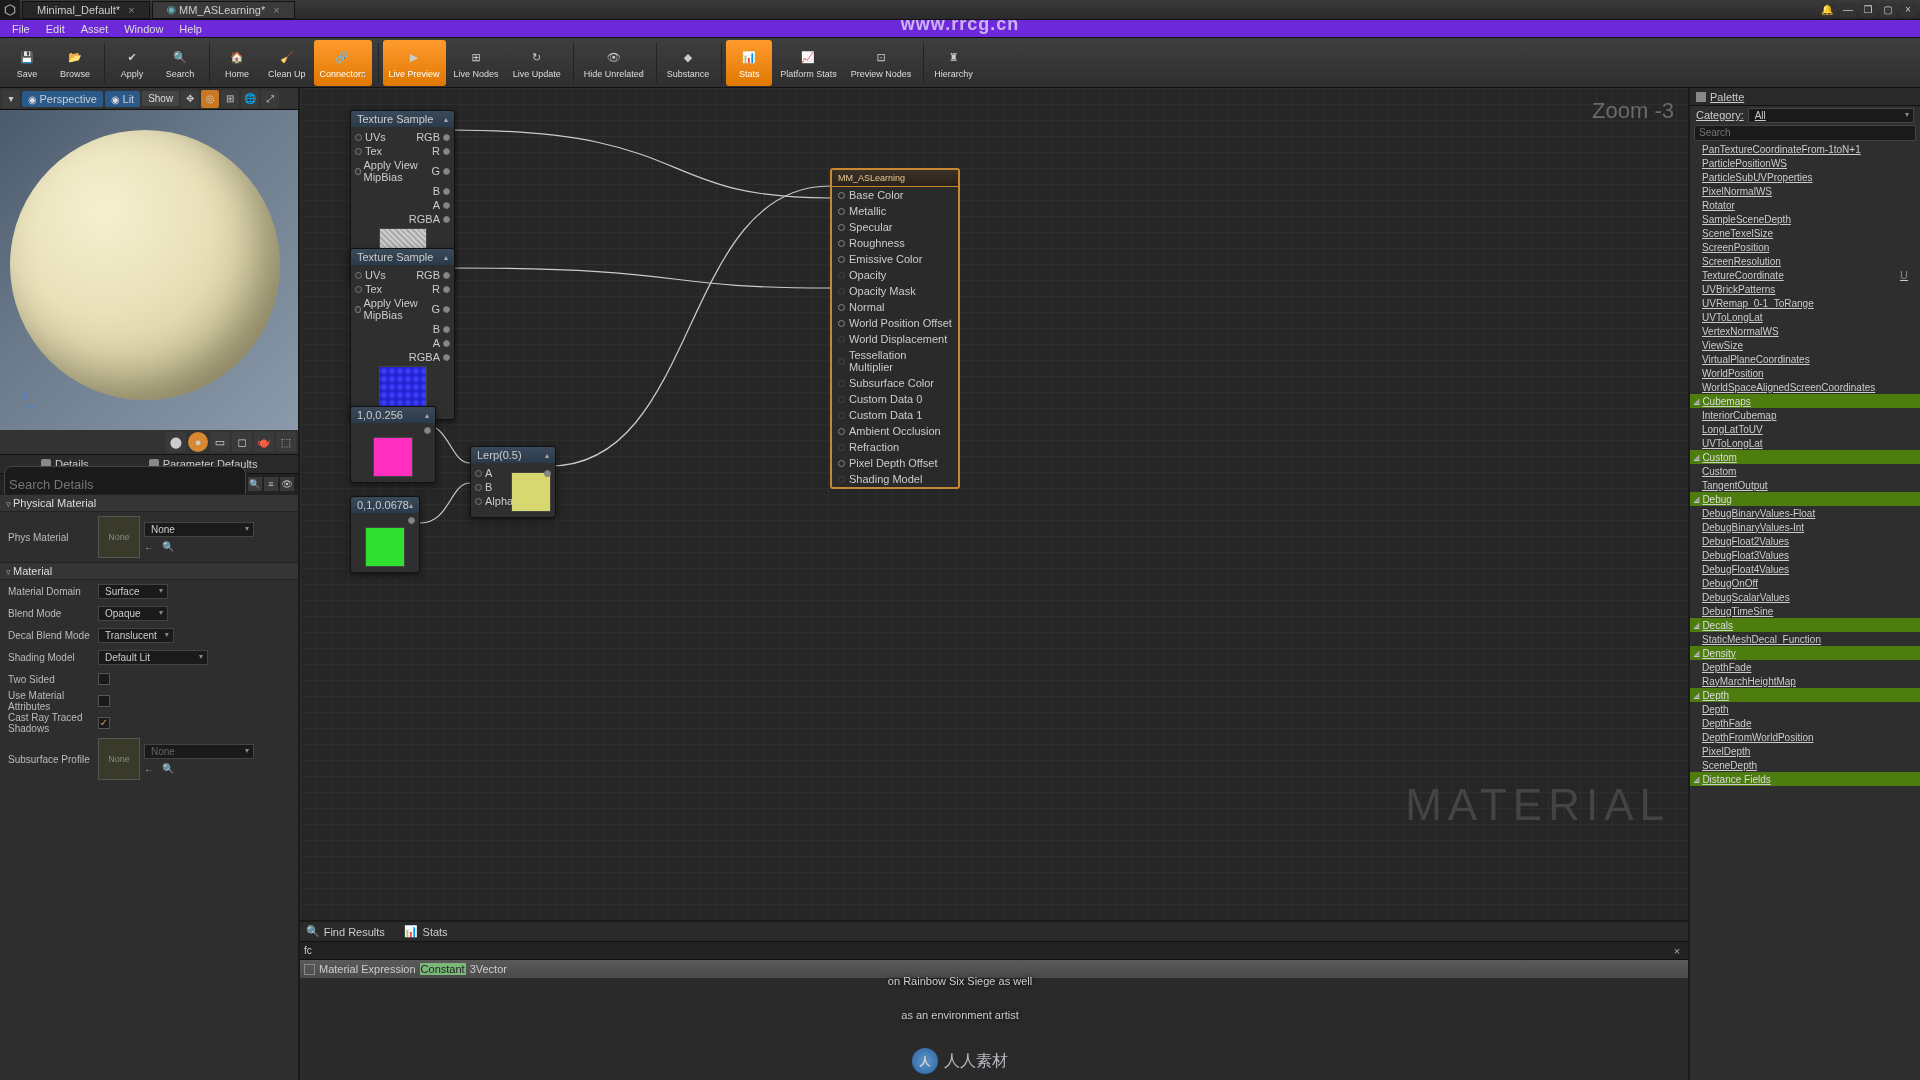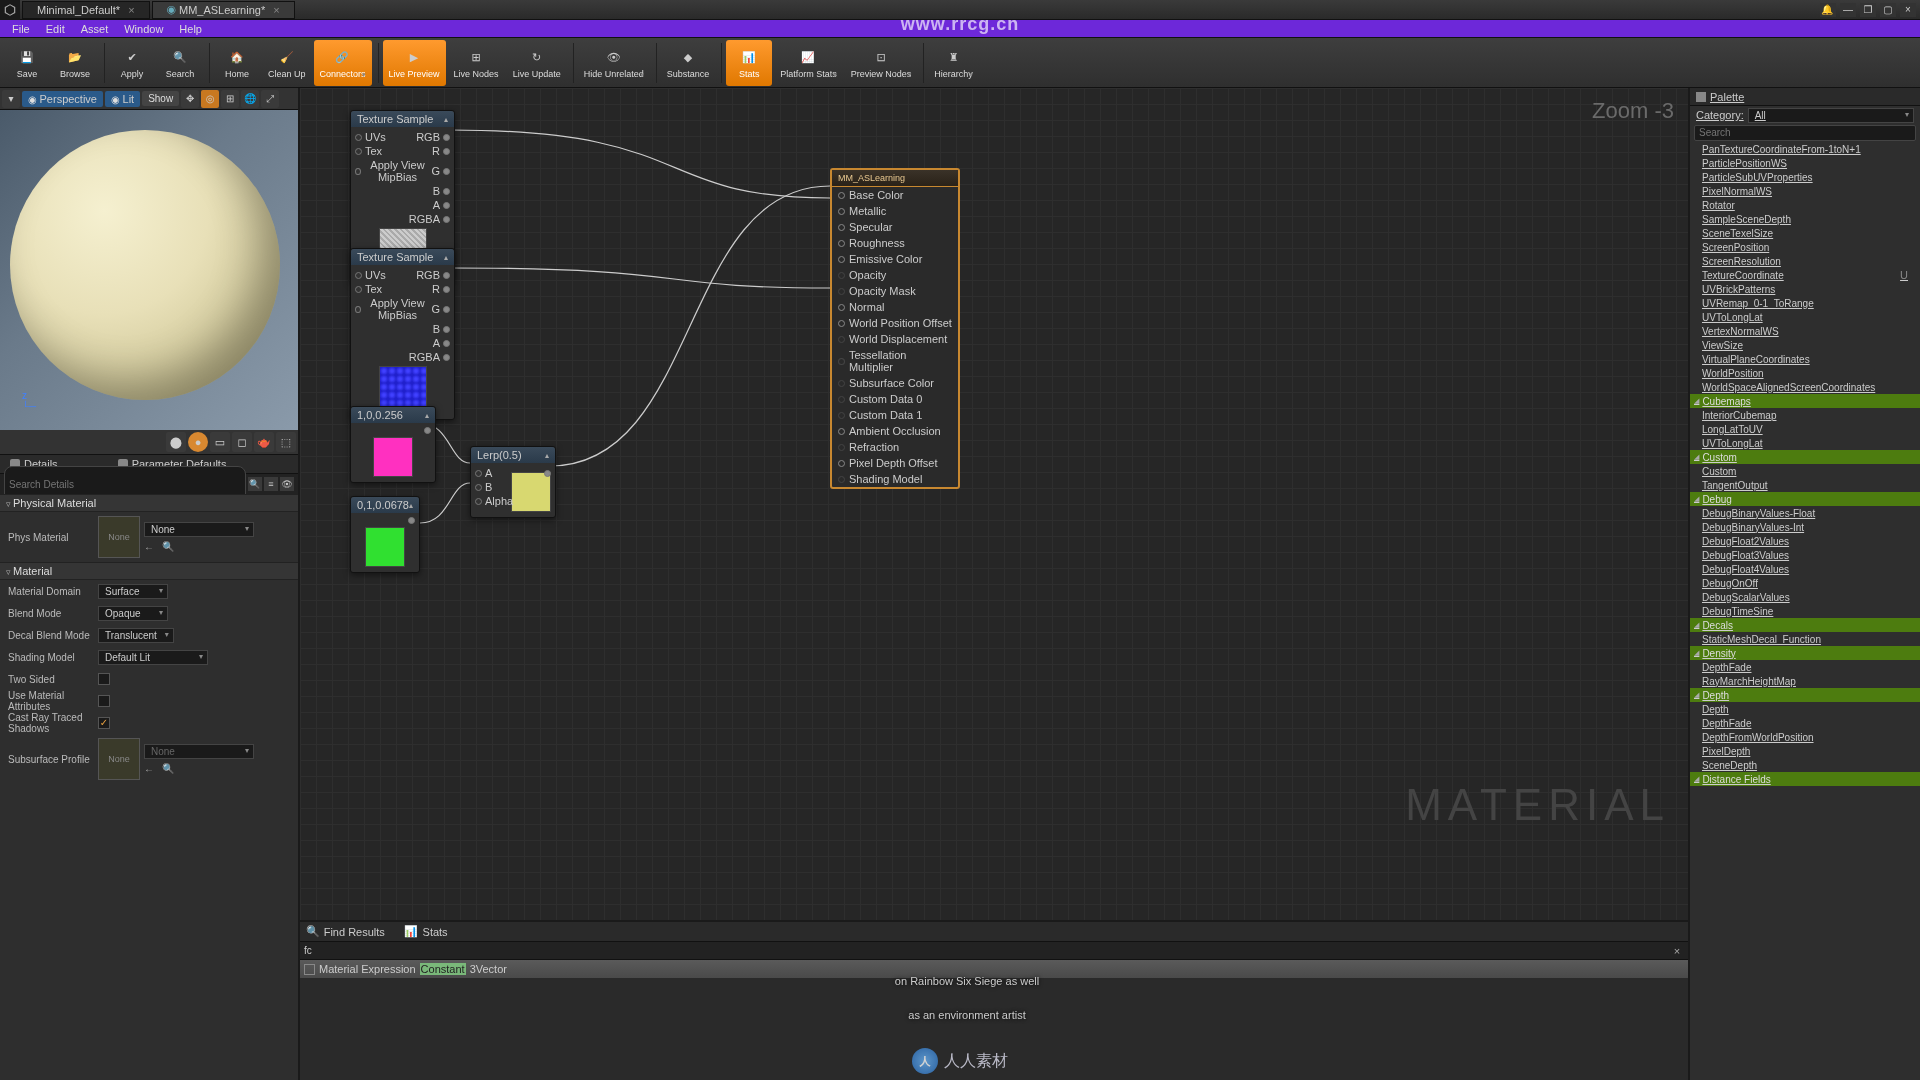--- a/index.html
+++ b/index.html
@@ -31,24 +31,24 @@
 .vp-ico { width:18px; height:18px; background:#3a3a3a; border-radius:2px; display:flex; align-items:center; justify-content:center; font-size:10px; }
 .vp-ico.on { background:#c87820; }
 .viewport { height:320px; background:linear-gradient(135deg,#4a5a6a 0%,#6a7a8a 40%,#8a9aaa 100%); position:relative; overflow:hidden; }
 .sphere { position:absolute; left:10px; top:20px; width:270px; height:270px; border-radius:50%; background:radial-gradient(circle at 35% 30%, #f5f0d0 0%, #e8e0b8 40%, #c8c090 80%, #908860 100%); box-shadow:inset -20px -20px 40px rgba(0,0,0,.3); }
 .axis-gizmo { position:absolute; left:22px; bottom:18px; font-size:10px; color:#4080ff; }
 .shelf { height:24px; background:#333; display:flex; align-items:center; padding:2px; gap:2px; }
 .shelf .sico { width:20px; height:20px; background:#3a3a3a; border-radius:2px; display:flex; align-items:center; justify-content:center; }
 .shelf .sico.round { border-radius:50%; }
 .shelf .sico.on { background:#d88830; }
 .panel-tabs { height:20px; background:#2a2a2a; display:flex; align-items:center; border-top:1px solid #111; border-bottom:1px solid #111; }
-.ptab { padding:2px 10px; display:flex; align-items:center; gap:4px; font-size:10px; }
+.ptab { padding:2px 10px; display:flex; align-items:center; gap:4px; font-size:10px;margin-left:31px; }
 .ptab .pico { width:10px; height:10px; background:#888; border-radius:2px; }
 .search-row { height:20px; background:#222; display:flex; align-items:center; padding:2px 4px; }
-.search-row input { flex:1; background:#1a1a1a; border:1px solid #444; color:#888; padding:17px 4px; font-size:10px; border-radius:8px; height:20px; }
+.search-row input { flex:1; background:#1a1a1a; border:1px solid #444; color:#888; padding:17px 4px; font-size:13px; border-radius:8px; height:20px; }
 .search-row .sicon { width:14px; height:14px; margin-left:2px; background:#3a3a3a; display:flex; align-items:center; justify-content:center; font-size:9px; }
 .cat-hdr { background:#353535; padding:2px 6px; font-size:11px; color:#ddd; border-top:1px solid #222; border-bottom:1px solid #222; }
 .cat-hdr::before { content:"▿ "; color:#aaa; font-size:9px; }
 .details-body { flex:1; overflow:hidden; background:#2e2e2e; }
 .prop-row { display:flex; align-items:center; padding:2px 8px; height:22px; }
 .prop-row.tall { height:50px; }
 .prop-lbl { width:90px; font-size:10px; color:#bbb; }
 .prop-val { flex:1; display:flex; align-items:center; gap:4px; }
 .dropdown { background:#1a1a1a; border:1px solid #444; padding:1px 16px 1px 6px; font-size:10px; color:#ccc; position:relative; min-width:70px; }
 .dropdown::after { content:"▾"; position:absolute; right:4px; color:#888; font-size:8px; }
@@ -57,21 +57,21 @@
 .chk { width:12px; height:12px; background:#1a1a1a; border:1px solid #555; display:inline-block; }
 .chk.on::after { content:"✓"; color:#e8a040; font-size:10px; line-height:10px; display:block; text-align:center; }
 .mini-ico { width:12px; height:12px; color:#aaa; font-size:10px; }
 .graph-area { flex:1; display:flex; flex-direction:column; position:relative; }
 .graph { flex:1; background:#262626; position:relative; overflow:hidden; background-image:
   linear-gradient(#2e2e2e 1px,transparent 1px),
   linear-gradient(90deg,#2e2e2e 1px,transparent 1px);
   background-size:16px 16px; }
 .zoom-lbl { position:absolute; right:14px; top:10px; font-size:22px; color:#6a6a6a; font-weight:300; }
 .big-watermark { position:absolute; right:18px; bottom:90px; font-size:44px; color:#444; letter-spacing:6px; font-weight:300; }
-.node { position:absolute; background:#2f2f2f; border:1px solid #111; border-radius:3px; box-shadow:0 2px 6px rgba(0,0,0,.5);text-align:center; }
+.node { position:absolute; background:#2f2f2f; border:1px solid #111; border-radius:3px; box-shadow:0 2px 6px rgba(0,0,0,.5); }
 .node-hdr { background:linear-gradient(#3a4a5a,#2a3a4a); padding:2px 6px; font-size:9px; color:#ddd; border-radius:3px 3px 0 0; display:flex; justify-content:space-between; align-items:center; }
 .node-hdr .collapse { font-size:8px; color:#aaa; }
 .node-body { padding:3px 4px; }
 .pin-row { display:flex; justify-content:space-between; align-items:center; padding:1px 0; font-size:8px; color:#aaa; }
 .pin-row .pl { display:flex; align-items:center; gap:3px; }
 .pin-row .pr { display:flex; align-items:center; gap:3px; }
 .pin { width:7px; height:7px; border-radius:50%; background:#333; border:1px solid #777; }
 .pin.out { background:#888; }
 .node-thumb { width:48px; height:48px; margin:2px auto; display:block; border:1px solid #444; }
 .tex1 { background:repeating-linear-gradient(45deg,#ccc,#ccc 2px,#aaa 2px,#aaa 4px); }
@@ -89,21 +89,21 @@
 svg.wires path { stroke:#ccc; stroke-width:1.2; fill:none; }
 .bottom-area { height:160px; background:#2a2a2a; border-top:2px solid #1a1a1a; display:flex; flex-direction:column; }
 .btabs { height:20px; background:#2a2a2a; display:flex; align-items:center; padding-left:6px; gap:20px; border-bottom:1px solid #111; }
 .btab { display:flex; align-items:center; gap:4px; font-size:10px; color:#bbb; }
 .brow { height:18px; background:#222; display:flex; align-items:center; padding:0 4px; border-bottom:1px solid #111; }
 .brow input { flex:1; background:transparent; border:none; color:#ccc; font-size:10px; }
 .brow .bx { width:14px; color:#aaa; text-align:center; }
 .find-row { height:18px; background:linear-gradient(#5a5a5a,#4a4a4a); display:flex; align-items:center; padding:1px 4px; gap:4px; }
 .find-row .fchk { width:11px; height:11px; border:1px solid #888; }
 .hl { background:#7ab87a; color:#222; padding:0 1px; }
-.subtitle { position:absolute; left:50%; transform:translateX(-50%); bottom:48px; text-align:center; font-size:24px; color:#fff; text-shadow:0 0 4px #000; line-height:34px; z-index:60;margin-left:7px; }
+.subtitle { position:absolute; left:50%; transform:translateX(-50%); bottom:48px; text-align:center; font-size:24px; color:#fff; text-shadow:0 0 4px #000; line-height:34px; z-index:60; }
 .palette { width:232px; background:#2e2e2e; border-left:2px solid #1a1a1a; display:flex; flex-direction:column;text-decoration:underline; }
 .pal-hdr { height:18px; background:#2a2a2a; display:flex; align-items:center; padding:0 6px; gap:4px; border-bottom:1px solid #111; }
 .pal-hdr .pico { width:10px; height:10px; background:#888; }
 .pal-cat { height:18px; display:flex; align-items:center; padding:0 6px; gap:4px; background:#2e2e2e; }
 .pal-cat .dropdown { flex:1; }
 .pal-search { height:16px; background:#1a1a1a; margin:1px 4px; border:1px solid #444; border-radius:2px; }
 .pal-search input { width:100%; background:transparent; border:none; color:#888; font-size:10px; padding:0 4px; }
 .pal-list { flex:1; overflow:hidden; }
 .pal-item { padding:1px 12px; font-size:10px; color:#ccc; height:14px; display:flex; align-items:center; justify-content:space-between; }
 .pal-item .sc { color:#888; }

